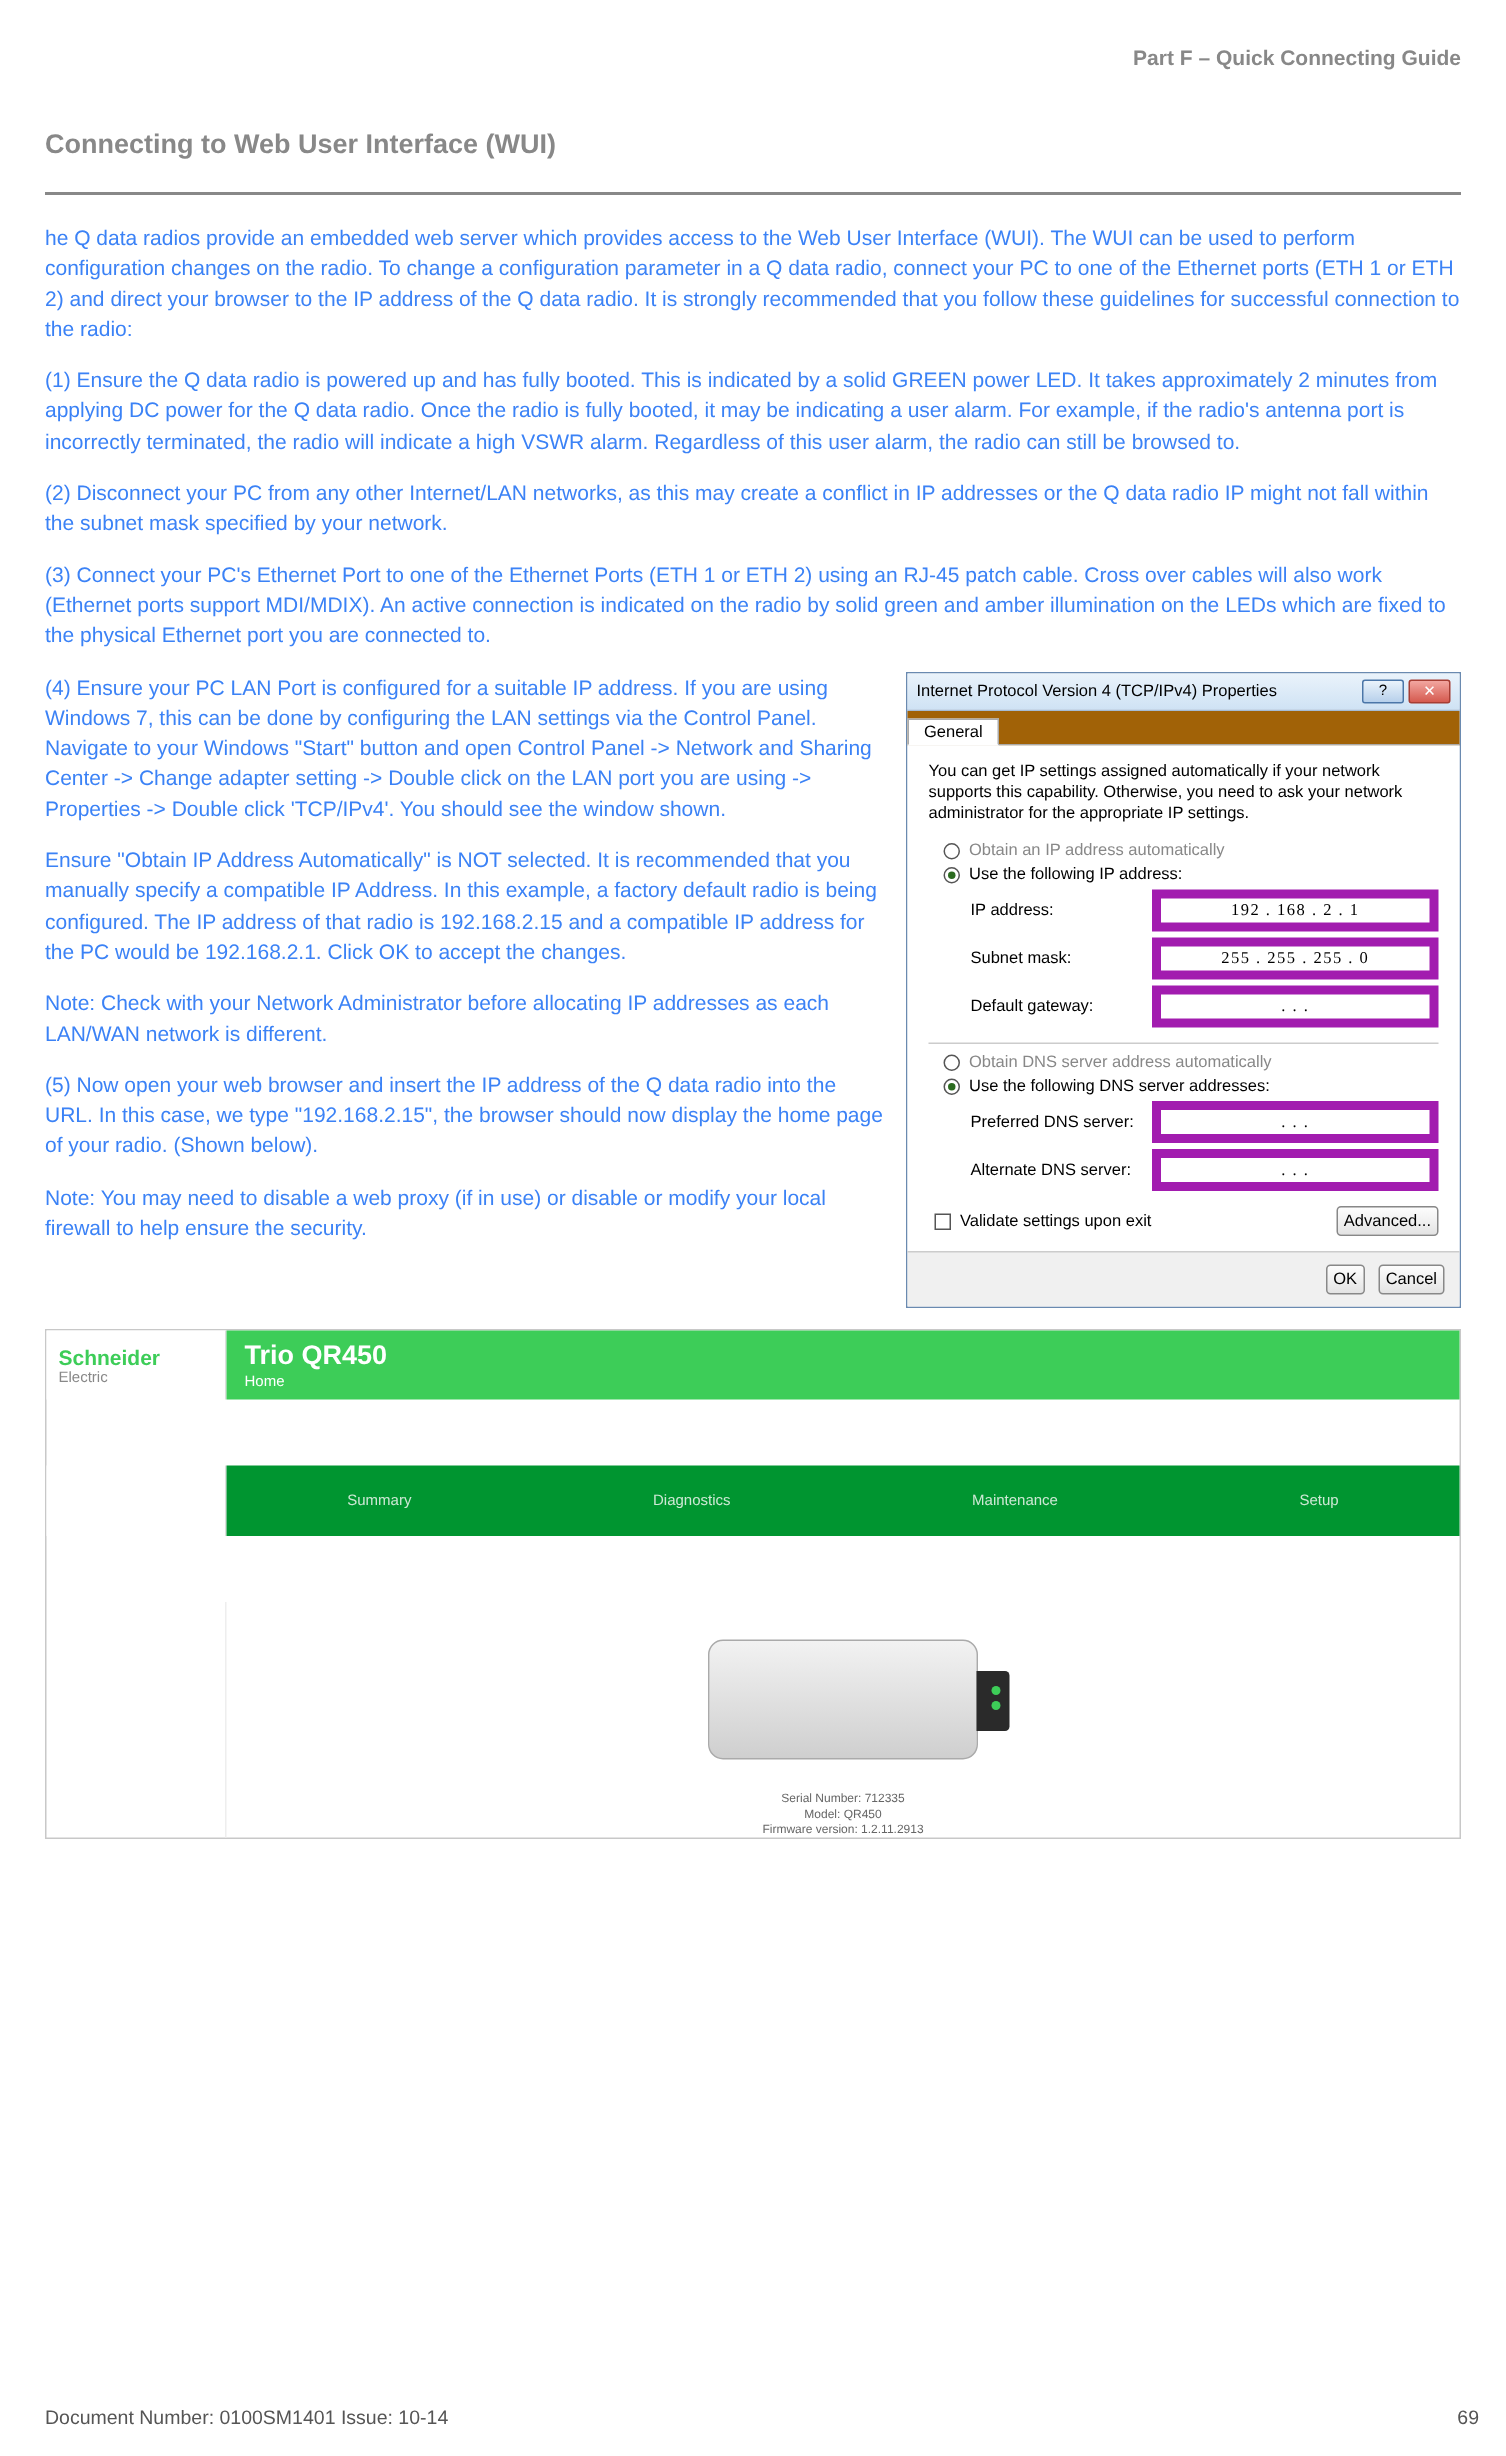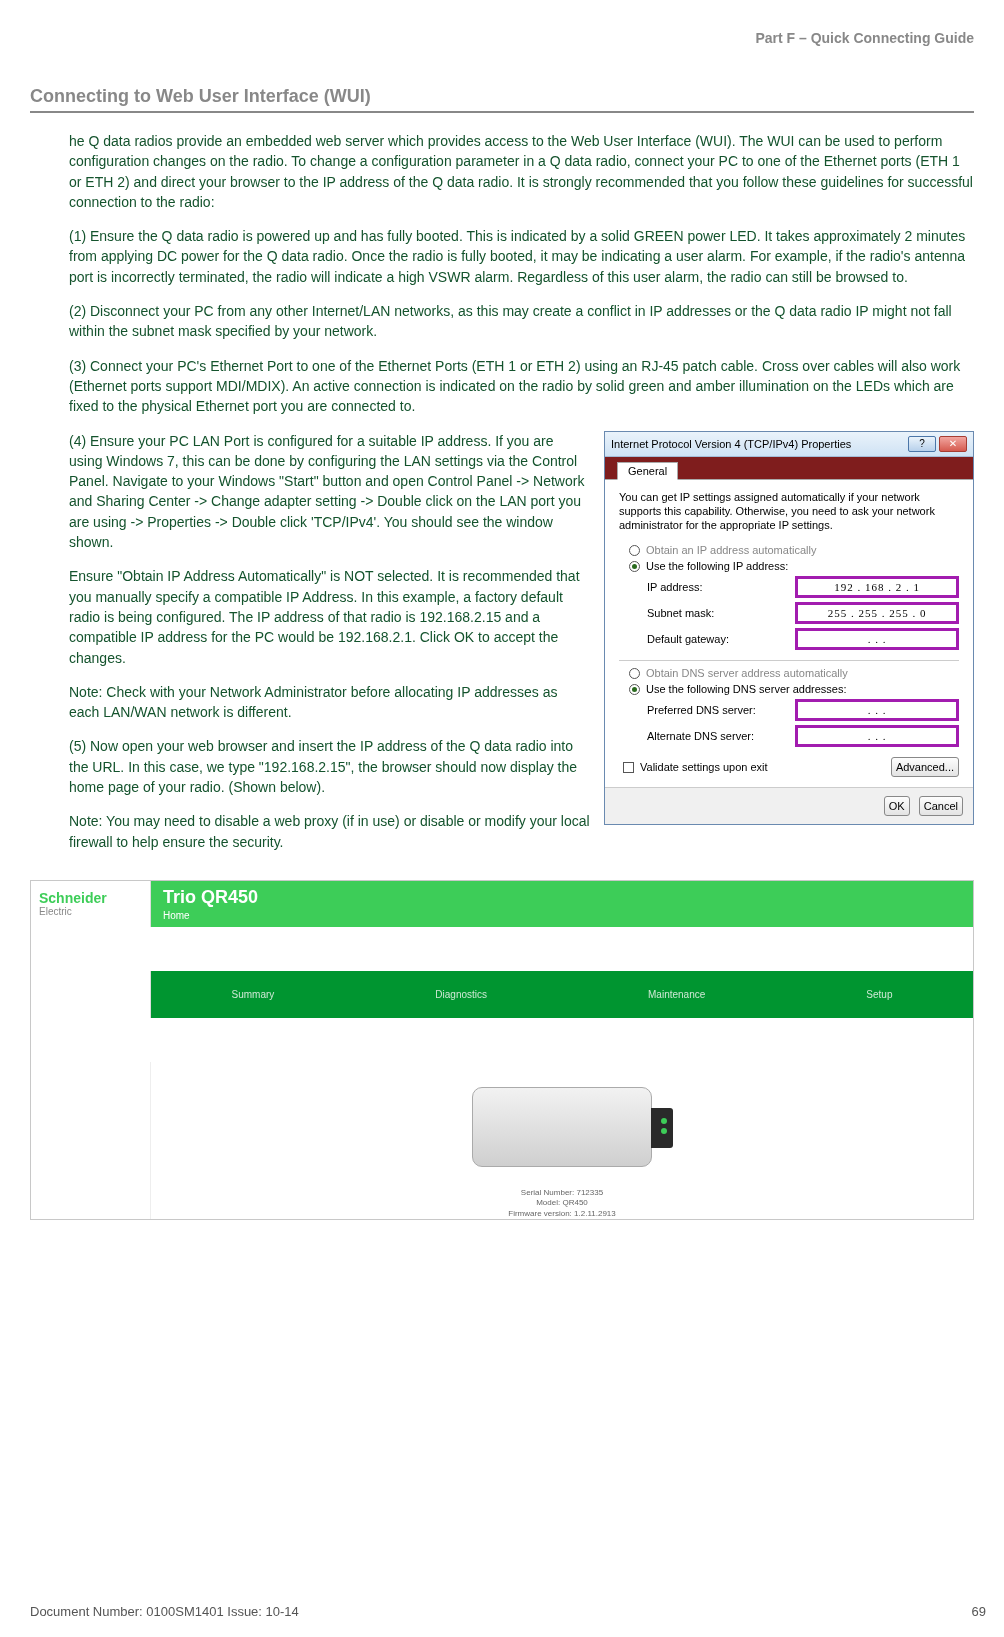--- a/index.html
+++ b/index.html
@@ -20,28 +20,27 @@
     color: #888;
     font-weight: bold;
     font-size: 14px;
     margin-bottom: 40px;
   }
   .section-title {
     color: #888;
     font-weight: bold;
     font-size: 18px;
     border-bottom: 2px solid #888;
-    padding-bottom: 4px;
+    padding-bottom: 21px;
     margin-bottom: 18px;
   }
   .para {
     margin-bottom: 14px;
     line-height: 1.45;
-    color: #14532d;
-    margin-left: 39px;
+    color: #3b82f6;
   }
   .two-col {
     display: flex;
     gap: 14px;
     margin-bottom: 14px;
   }
   .col-left { flex: 1; }
   .col-right { width: 370px; flex-shrink: 0; }
 
   
@@ -66,22 +65,22 @@
     width: 28px; height: 16px;
     border: 1px solid #4b76a8;
     background: linear-gradient(to bottom, #eaf3fb, #b7d0eb);
     border-radius: 2px;
     display:flex; align-items:center; justify-content:center;
     font-size: 10px;
   }
   .win-btn.close { background: linear-gradient(to bottom, #f2a6a0, #d55a4f); color:#fff; border-color:#a63d33;}
   .tab-row {
     border-bottom: 1px solid #aaa;
-    padding: 4px 8px 0 12px;
-    background: #7f1d1d;
+    padding: 4px 8px 0 0;
+    background: #a16207;
   }
   .tab {
     display: inline-block;
     background: #fff;
     border: 1px solid #aaa;
     border-bottom: 1px solid #fff;
     padding: 2px 10px;
     position: relative;
     top: 1px;
     font-size: 11px;
@@ -100,21 +99,21 @@
     content: ""; width: 5px; height: 5px; background: #2b6b1f;
     border-radius: 50%; position: absolute; top: 2px; left: 2px;
   }
   .disabled { color: #888; }
   .field-row {
     display: flex; align-items: center; margin: 4px 0 4px 28px;
     justify-content: space-between;
   }
   .field-row label { flex: 1; }
   .ip-input {
-    width: 164px; border: 3px solid #a21caf; padding: 2px 6px;
+    width: 191px; border: 6px solid #a21caf; padding: 2px 6px;
     font-family: "Segoe UI", Tahoma; font-size: 11px;
     text-align: center; letter-spacing: 1px; background:#fff;
   }
   .chk-row { margin: 14px 0 8px 4px; display:flex; align-items:center; gap:6px;}
   .chk { width:11px; height:11px; border:1px solid #555; display:inline-block; }
   .adv-row { text-align: right; margin-top:-24px;}
   .btn {
     display:inline-block; border:1px solid #888; background:linear-gradient(to bottom,#fdfdfd,#e3e3e3);
     padding: 3px 4px; font-size:11px; border-radius:3px;
   }

